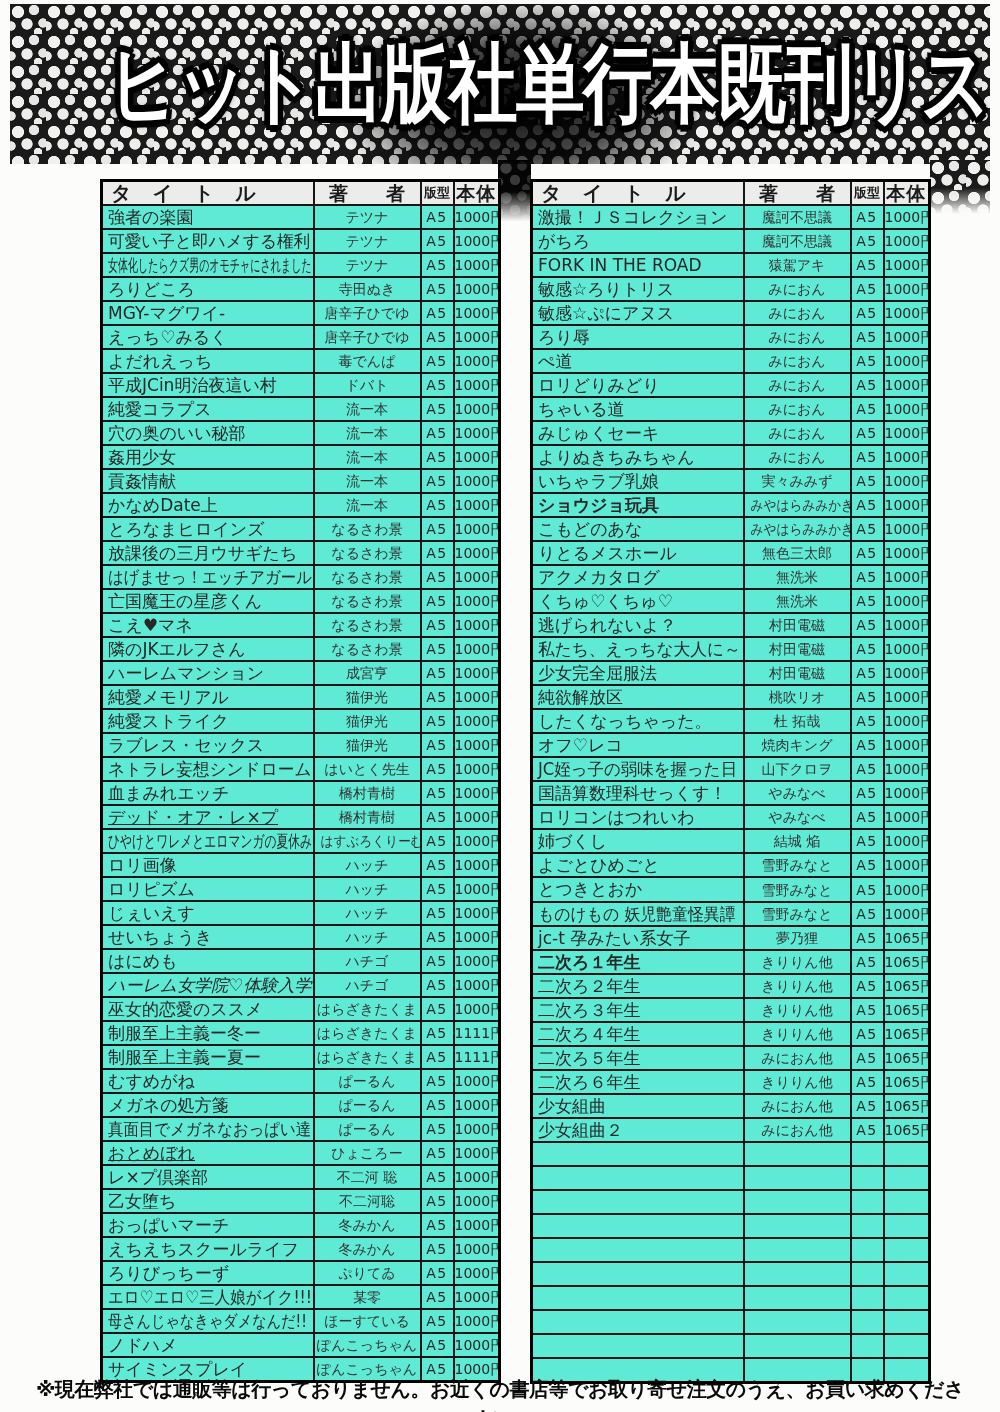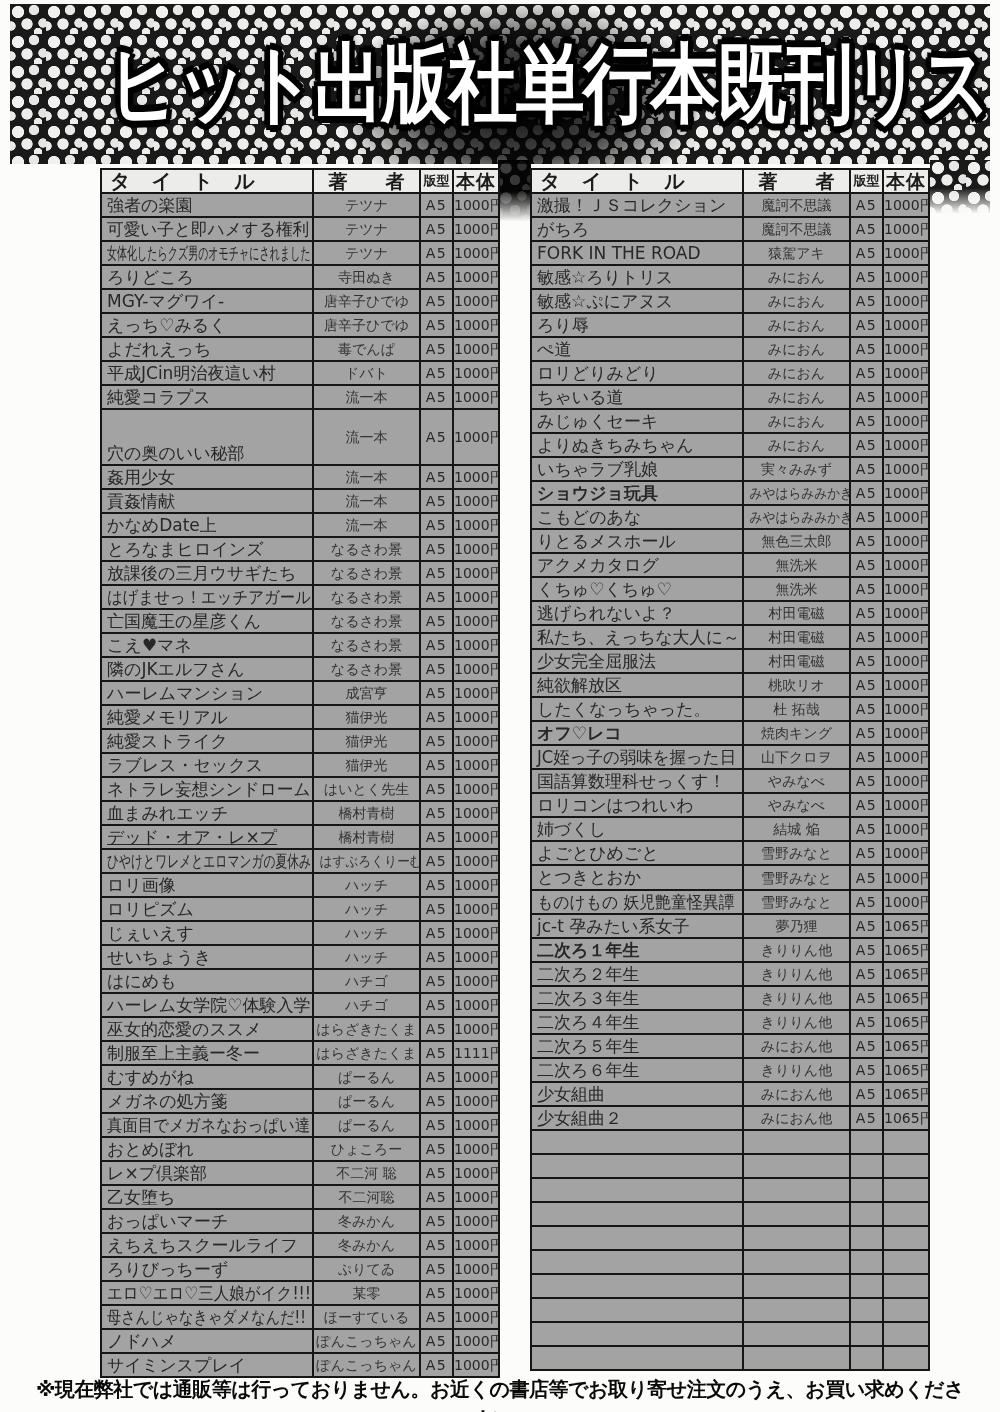--- a/index.html
+++ b/index.html
@@ -43,22 +43,22 @@
       0 0 9px #000, 0 0 9px #000;}
 
   
   .patch{position:absolute;
     -webkit-mask-image:linear-gradient(to bottom,#000 50%,transparent 96%);
     mask-image:linear-gradient(to bottom,#000 50%,transparent 96%);}
   .patch-mid{left:498px;top:160px;width:33px;height:64px;}
   .patch-right{left:930px;top:160px;width:60px;height:56px;}
 
   
-  table.booktable{position:absolute;top:168px;width:398px;border-collapse:collapse;
-    table-layout:fixed;background:#a3a3a3;border:1px solid #000000;}
+  table.booktable{position:absolute;top:179px;width:398px;border-collapse:collapse;
+    table-layout:fixed;background:#5eead4;border:3px solid #000000;}
   table.booktable.left{left:100px;}
   table.booktable.right{left:530px;}
   .booktable th,.booktable td{height:22px;line-height:22px;border:2px solid #161616;
     padding:0;overflow:hidden;white-space:nowrap;color:#272727;vertical-align:middle;}
   .booktable thead th{background:#ececea;font-weight:700;color:#1c1c1c;}
   th.c-title{font-size:20px;text-align:left;padding-left:8px;letter-spacing:7px;}
   th.c-author{font-size:19px;text-align:center;}
   th.c-format{font-size:13px;text-align:center;letter-spacing:0;}
   th.c-price{font-size:19px;text-align:center;letter-spacing:1px;}
   td.c-title{text-align:left;padding:0 3px 0 5px;font-size:17px;}
@@ -147,21 +147,21 @@
           <td class="c-format"><span class="cellv">A5</span></td>
           <td class="c-price"><span class="cellv">1000円</span></td>
         </tr>
         <tr>
           <td class="c-title"><span class="cellv" style="transform-origin: left center;">純愛コラプス</span></td>
           <td class="c-author"><span class="cellv">流一本</span></td>
           <td class="c-format"><span class="cellv">A5</span></td>
           <td class="c-price"><span class="cellv">1000円</span></td>
         </tr>
         <tr>
-          <td class="c-title"><span class="cellv" style="transform-origin: left center; margin-top: 32px;">穴の奥のいい秘部</span></td>
+          <td class="c-title"><span class="cellv" style="transform-origin: left center;">穴の奥のいい秘部</span></td>
           <td class="c-author"><span class="cellv">流一本</span></td>
           <td class="c-format"><span class="cellv">A5</span></td>
           <td class="c-price"><span class="cellv">1000円</span></td>
         </tr>
         <tr>
           <td class="c-title"><span class="cellv" style="transform-origin: left center;">姦用少女</span></td>
           <td class="c-author"><span class="cellv">流一本</span></td>
           <td class="c-format"><span class="cellv">A5</span></td>
           <td class="c-price"><span class="cellv">1000円</span></td>
         </tr>
@@ -285,57 +285,63 @@
           <td class="c-format"><span class="cellv">A5</span></td>
           <td class="c-price"><span class="cellv">1000円</span></td>
         </tr>
         <tr>
           <td class="c-title"><span class="cellv" style="transform-origin: left center;">はにめも</span></td>
           <td class="c-author"><span class="cellv">ハチゴ</span></td>
           <td class="c-format"><span class="cellv">A5</span></td>
           <td class="c-price"><span class="cellv">1000円</span></td>
         </tr>
         <tr>
-          <td class="c-title"><span class="cellv" style="transform-origin: left center;">ハーレム女学院♡体験入学</span></td>
+          <td class="c-title"><span class="cellv" style="transform-origin: left center; font-style: italic;">ハーレム女学院♡体験入学</span></td>
           <td class="c-author"><span class="cellv">ハチゴ</span></td>
           <td class="c-format"><span class="cellv">A5</span></td>
           <td class="c-price"><span class="cellv">1000円</span></td>
         </tr>
         <tr>
           <td class="c-title"><span class="cellv" style="transform-origin: left center;">巫女的恋愛のススメ</span></td>
           <td class="c-author"><span class="cellv">はらざきたくま</span></td>
           <td class="c-format"><span class="cellv">A5</span></td>
           <td class="c-price"><span class="cellv">1000円</span></td>
         </tr>
         <tr>
           <td class="c-title"><span class="cellv" style="transform-origin: left center;">制服至上主義ー冬ー</span></td>
           <td class="c-author"><span class="cellv">はらざきたくま</span></td>
           <td class="c-format"><span class="cellv">A5</span></td>
           <td class="c-price"><span class="cellv">1111円</span></td>
         </tr>
         <tr>
+          <td class="c-title"><span class="cellv" style="transform-origin: left center;">制服至上主義ー夏ー</span></td>
+          <td class="c-author"><span class="cellv">はらざきたくま</span></td>
+          <td class="c-format"><span class="cellv">A5</span></td>
+          <td class="c-price"><span class="cellv">1111円</span></td>
+        </tr>
+        <tr>
           <td class="c-title"><span class="cellv" style="transform-origin: left center;">むすめがね</span></td>
           <td class="c-author"><span class="cellv">ぱーるん</span></td>
           <td class="c-format"><span class="cellv">A5</span></td>
           <td class="c-price"><span class="cellv">1000円</span></td>
         </tr>
         <tr>
           <td class="c-title"><span class="cellv" style="transform-origin: left center;">メガネの処方箋</span></td>
           <td class="c-author"><span class="cellv">ぱーるん</span></td>
           <td class="c-format"><span class="cellv">A5</span></td>
           <td class="c-price"><span class="cellv">1000円</span></td>
         </tr>
         <tr>
           <td class="c-title"><span class="cellv" style="transform: scaleX(0.905); transform-origin: left center;">真面目でメガネなおっぱい達</span></td>
           <td class="c-author"><span class="cellv">ぱーるん</span></td>
           <td class="c-format"><span class="cellv">A5</span></td>
           <td class="c-price"><span class="cellv">1000円</span></td>
         </tr>
         <tr>
-          <td class="c-title"><span class="cellv" style="transform-origin: left center;">おとめぼれ</span></td>
+          <td class="c-title"><span class="cellv" style="transform-origin: left center; text-decoration: underline;">おとめぼれ</span></td>
           <td class="c-author"><span class="cellv">ひょころー</span></td>
           <td class="c-format"><span class="cellv">A5</span></td>
           <td class="c-price"><span class="cellv">1000円</span></td>
         </tr>
         <tr>
           <td class="c-title"><span class="cellv" style="transform-origin: left center;">レ×プ倶楽部</span></td>
           <td class="c-author"><span class="cellv">不二河 聡</span></td>
           <td class="c-format"><span class="cellv">A5</span></td>
           <td class="c-price"><span class="cellv">1000円</span></td>
         </tr>
@@ -532,21 +538,21 @@
           <td class="c-format"><span class="cellv">A5</span></td>
           <td class="c-price"><span class="cellv">1000円</span></td>
         </tr>
         <tr>
           <td class="c-title"><span class="cellv" style="transform-origin: left center;">したくなっちゃった。</span></td>
           <td class="c-author"><span class="cellv">杜 拓哉</span></td>
           <td class="c-format"><span class="cellv">A5</span></td>
           <td class="c-price"><span class="cellv">1000円</span></td>
         </tr>
         <tr>
-          <td class="c-title"><span class="cellv" style="transform-origin: left center; font-weight: bold;">オフ♡レコ</span></td>
+          <td class="c-title"><span class="cellv" style="transform-origin: left center;">オフ♡レコ</span></td>
           <td class="c-author"><span class="cellv">焼肉キング</span></td>
           <td class="c-format"><span class="cellv">A5</span></td>
           <td class="c-price"><span class="cellv">1000円</span></td>
         </tr>
         <tr>
           <td class="c-title"><span class="cellv" style="transform: scaleX(0.967); transform-origin: left center;">JC姪っ子の弱味を握った日</span></td>
           <td class="c-author"><span class="cellv">山下クロヲ</span></td>
           <td class="c-format"><span class="cellv">A5</span></td>
           <td class="c-price"><span class="cellv">1000円</span></td>
         </tr>

